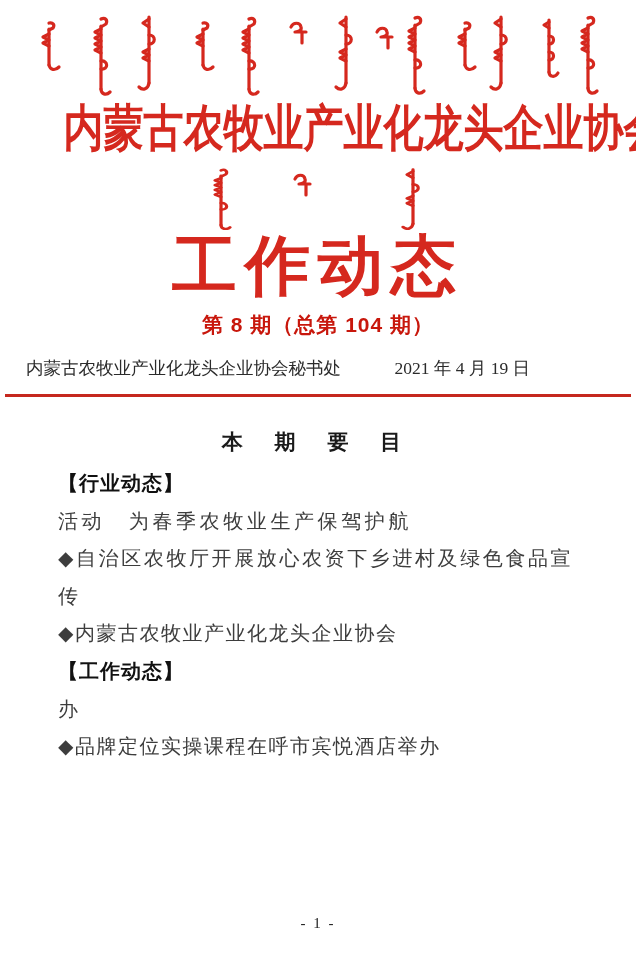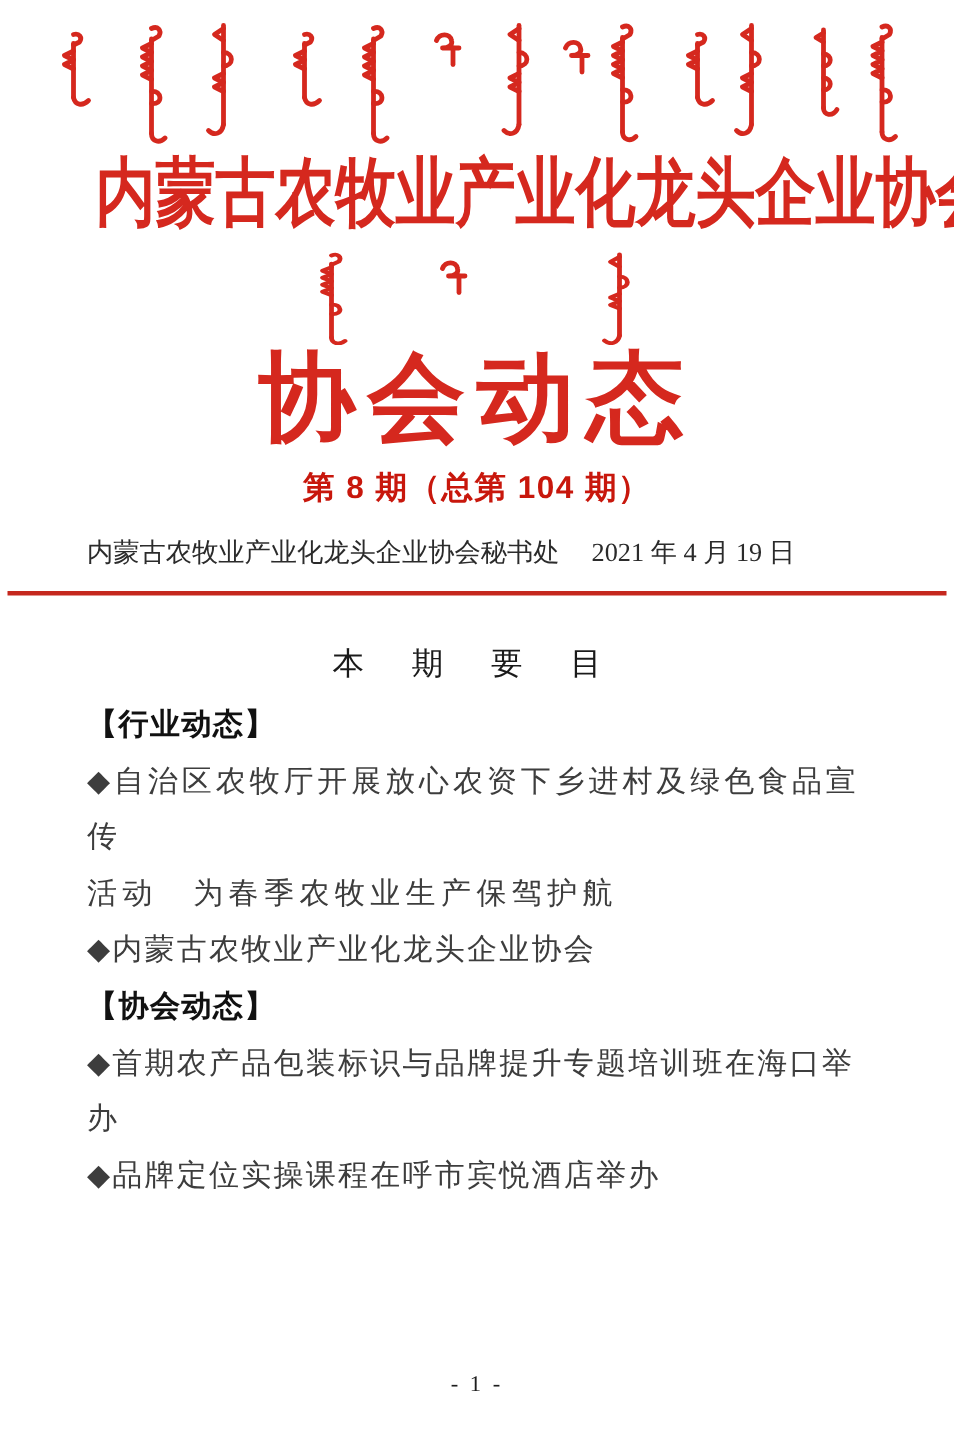--- a/index.html
+++ b/index.html
@@ -41,40 +41,40 @@
     margin-top:9px;
     text-align:center;
     font-family:"Liberation Sans","DejaVu Sans",sans-serif;
     font-size:21px;
     font-weight:bold;
     color:#c8170c;
     letter-spacing:1px;
   }
   .masthead-row{
     margin-top:17px;
-    padding:0 106px 0 58px;
+    padding:0 106px 0 26px;
     display:flex;
     justify-content:space-between;
     align-items:baseline;
     font-size:17.5px;
     color:#2b2b2b;
   }
   .red-rule{
     margin:14px 5px 0 5px;
     height:3px;
     background:#c5281e;
     border:none;
   }
   
   .contents-heading{
     margin-top:31px;
     text-align:center;
     font-family:"Liberation Sans","DejaVu Sans",sans-serif;
     font-size:21px;
-    font-weight:normal;
+    font-weight:bold;
     color:#1a1a1a;
     letter-spacing:13px;
   }
   .toc{
     margin-top:9px;
     padding:0 56px 0 58px;
   }
   .toc p{margin:0;line-height:37.6px;font-size:20px;}
   .toc .sec-label{
     font-family:Liberation Serif, serif;
@@ -154,40 +154,39 @@
   </svg>
 
   <div class="org-title">内蒙古农牧业产业化龙头企业协会</div>
 
   <svg class="mongol-row mongol-mid" width="636" height="64" viewBox="0 0 636 64" aria-hidden="true">
     <use href="#mw-tall-a" transform="translate(212,2) scale(1,0.78)"></use>
     <use href="#mw-short" transform="translate(292,6)"></use>
     <use href="#mw-tall-b" transform="translate(404,2) scale(1,0.82)"></use>
   </svg>
 
-  <div class="bulletin-title">协会动态</div>
+  <div class="bulletin-title">工作动态</div>
 
   <div class="issue-line">第 8 期（总第 104 期）</div>
 
   <div class="masthead-row">
     <span>内蒙古农牧业产业化龙头企业协会秘书处</span>
     <span>2021 年 4 月 19 日</span>
   </div>
 
   <hr class="red-rule">
 
   <div class="contents-heading">本 期 要 目</div>
 
   <div class="toc">
     <p class="sec-label">【行业动态】</p>
+    <p class="item-line ls-wider">活动　为春季农牧业生产保驾护航</p>
     <p class="item-line ls-wide">◆自治区农牧厅开展放心农资下乡进村及绿色食品宣传</p>
-    <p class="item-line ls-wider">活动　为春季农牧业生产保驾护航</p>
     <p class="item-line">◆内蒙古农牧业产业化龙头企业协会</p>
 
-    <p class="sec-label">【协会动态】</p>
-    <p class="item-line">◆首期农产品包装标识与品牌提升专题培训班在海口举</p>
+    <p class="sec-label">【工作动态】</p>
     <p class="item-line">办</p>
     <p class="item-line">◆品牌定位实操课程在呼市宾悦酒店举办</p>
   </div>
 
   <div class="page-number">- 1 -</div>
 
 </div>
 
 </body></html>

